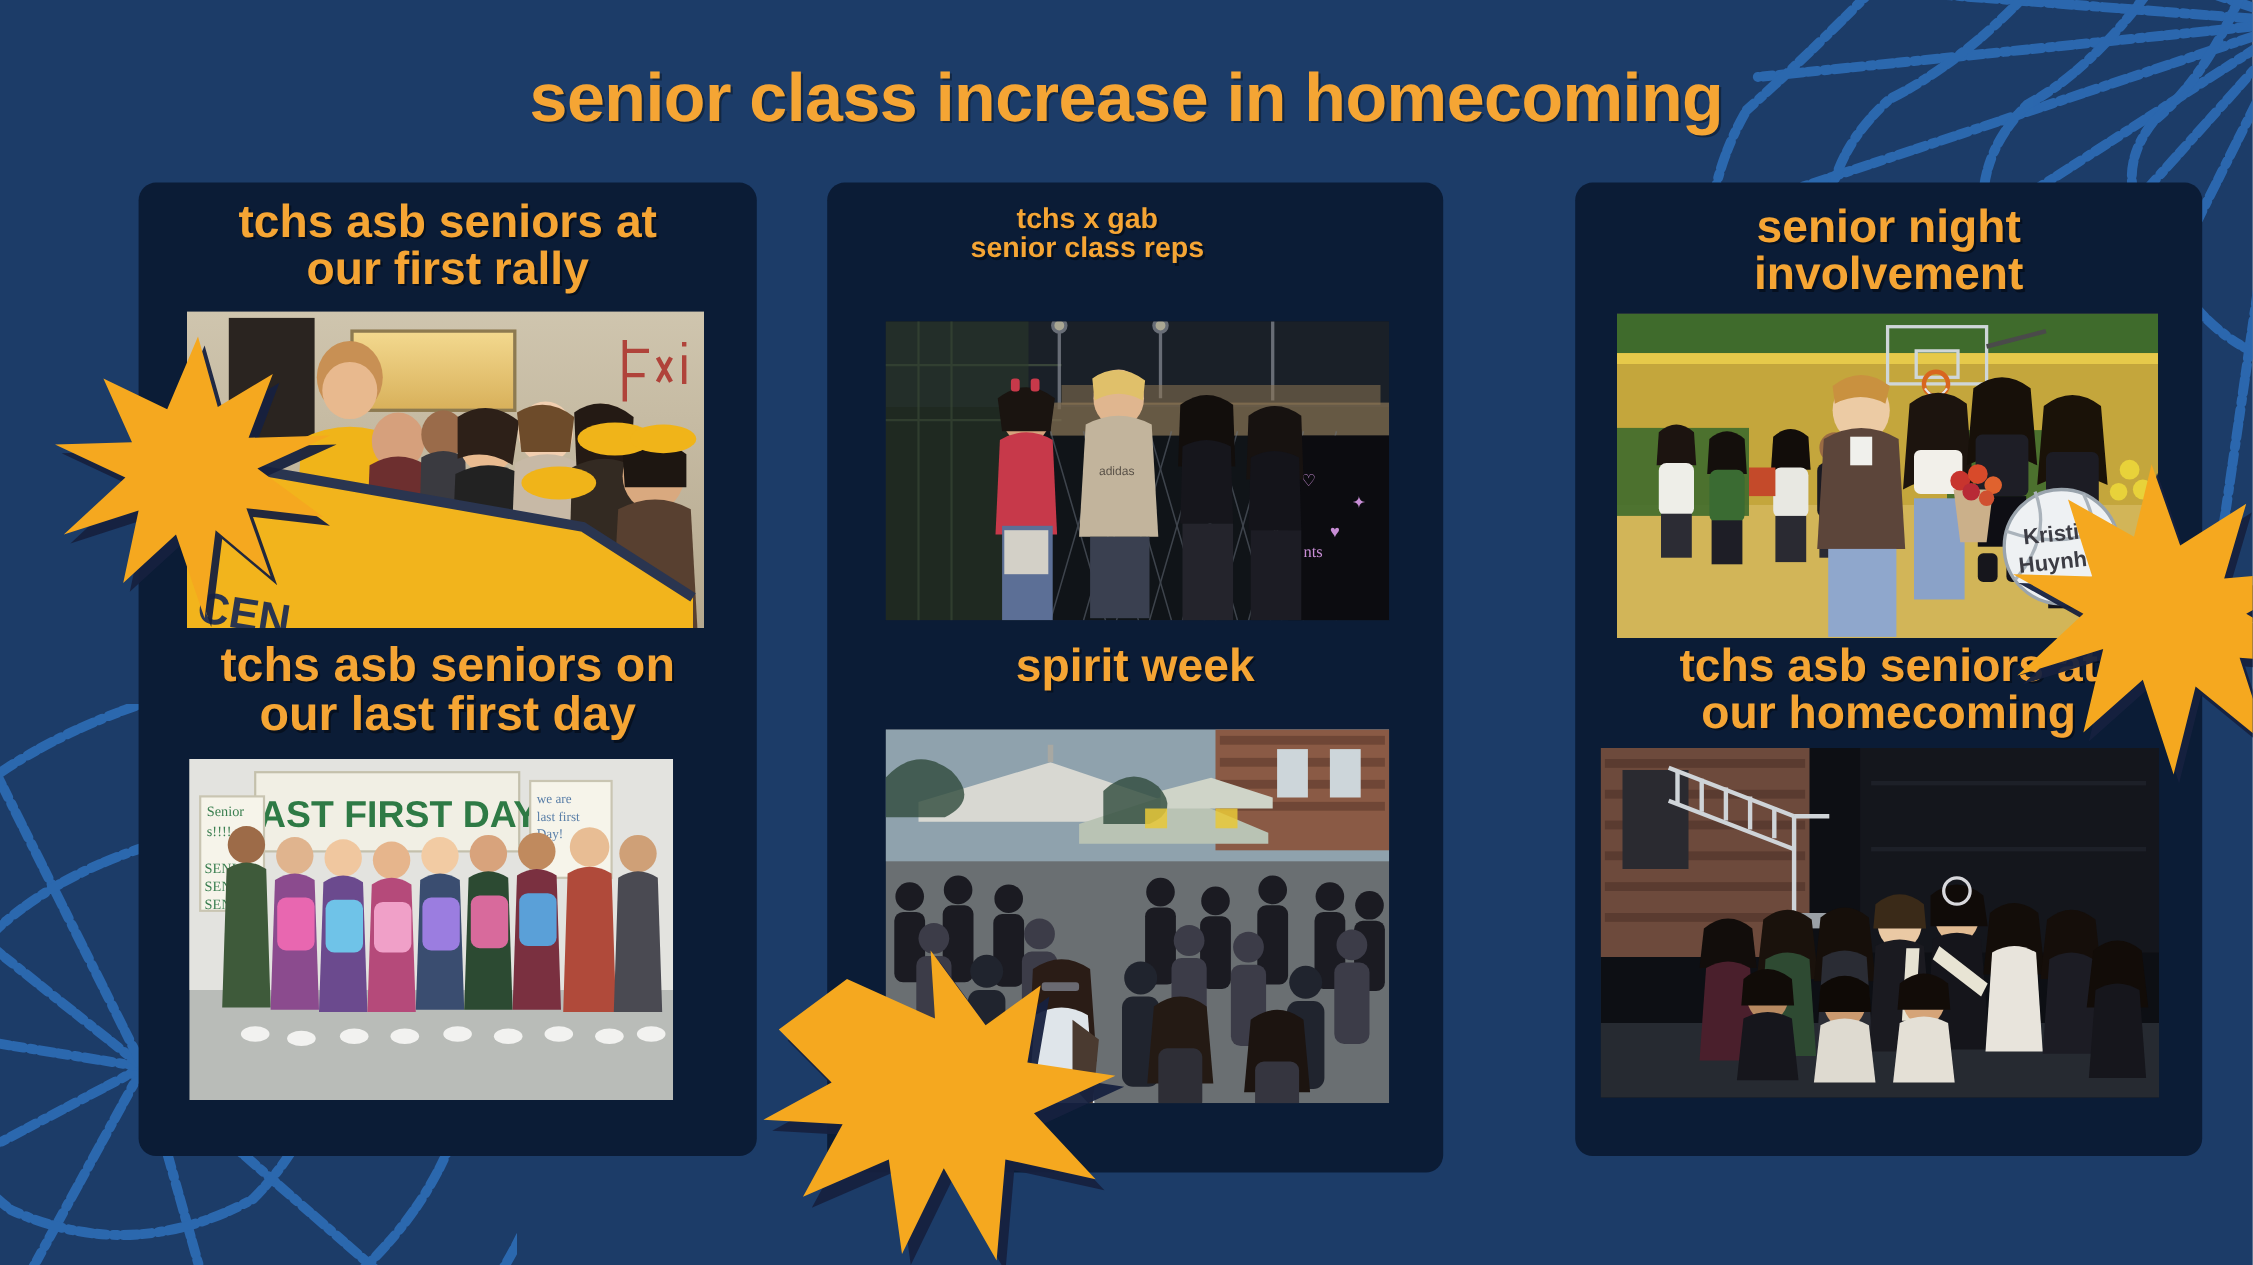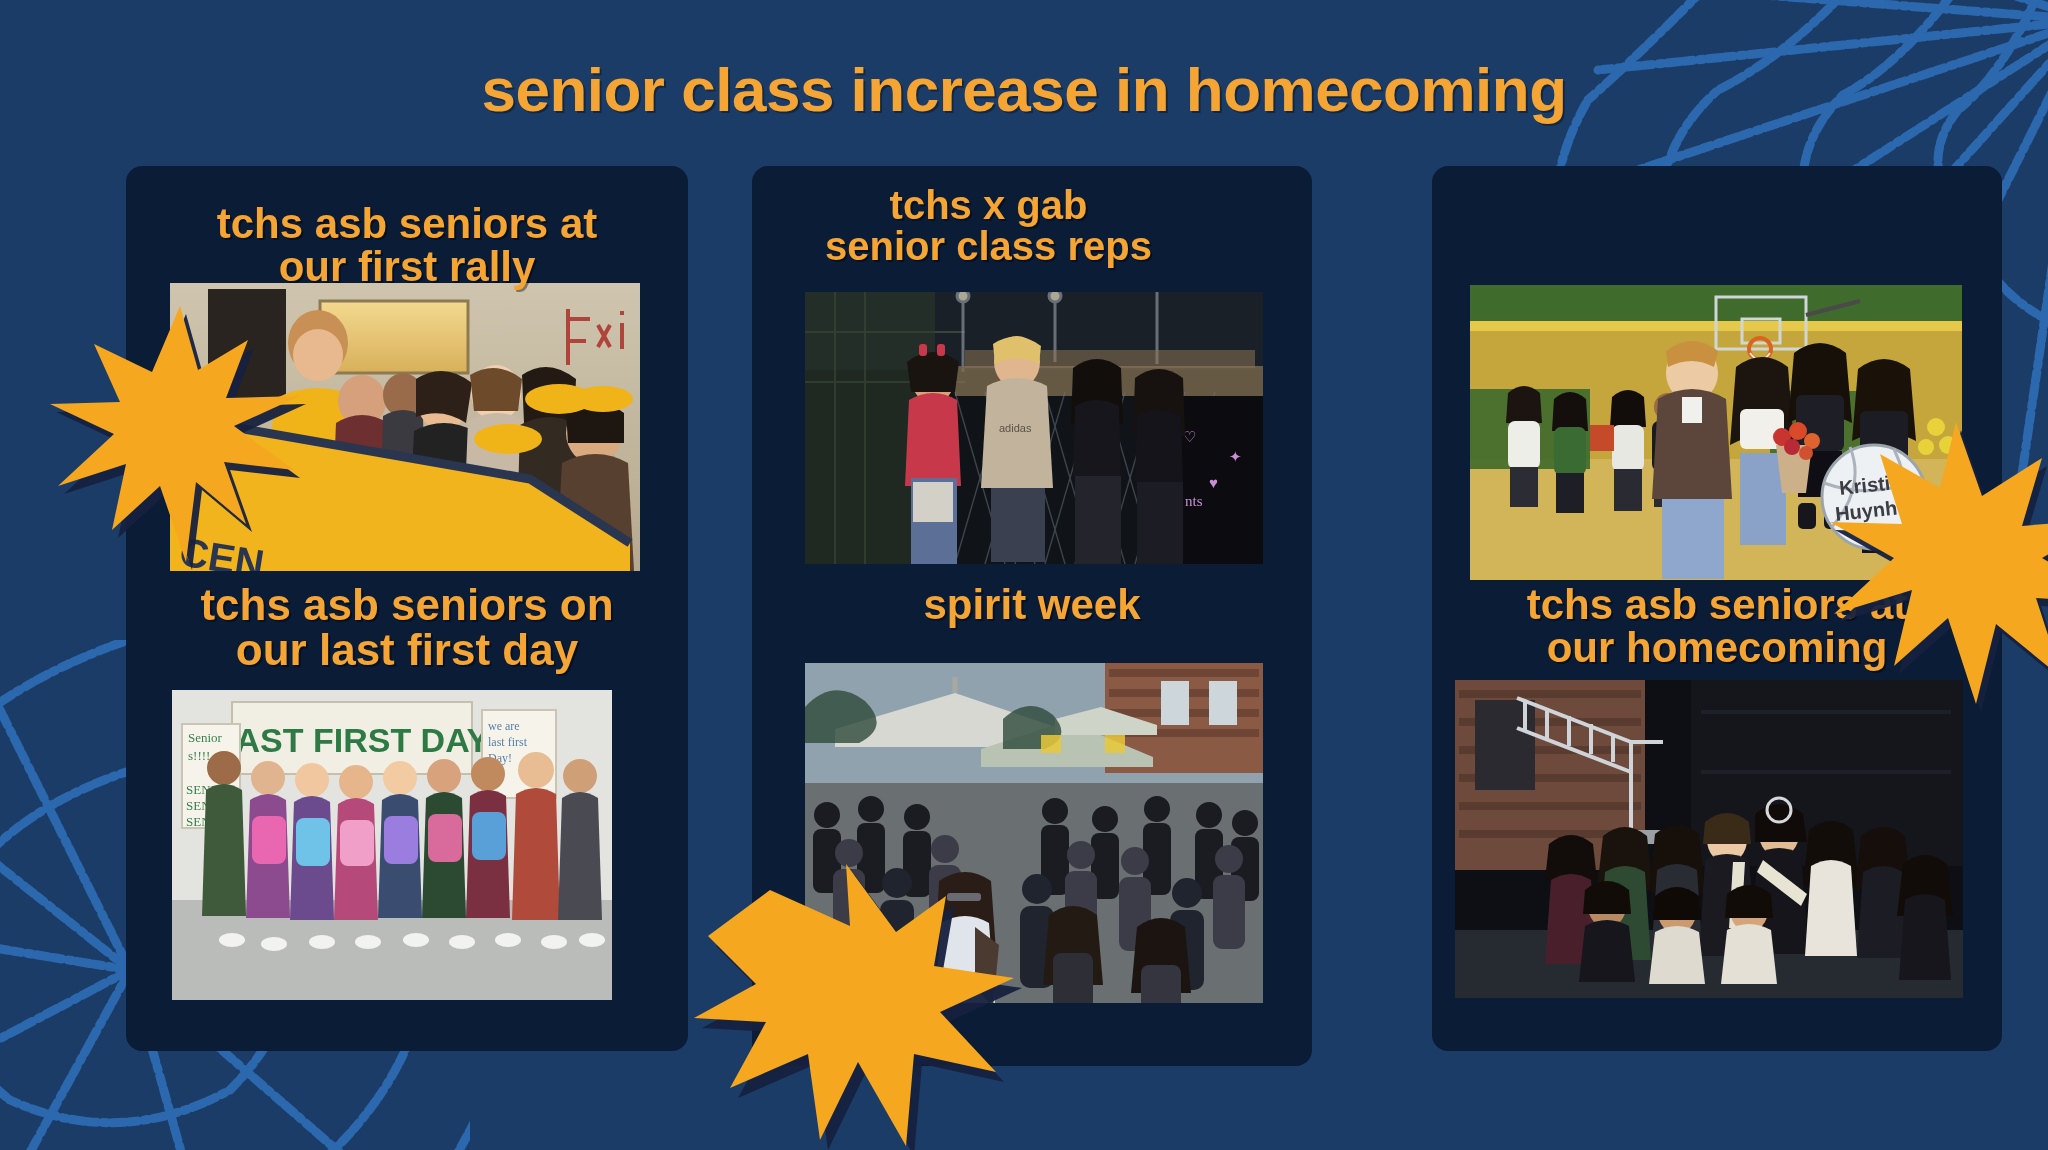--- a/index.html
+++ b/index.html
@@ -135,21 +135,21 @@
         <path d="M340 -70 Q620 20 680 270 Q700 470 540 620"></path>
         <path d="M-70 150 Q60 -20 330 -70"></path>
       </g>
     </svg>
   </div>
 
   <div id="page-title">senior class increase in homecoming</div>
 
   <div class="panel" id="panel-left"></div>
 
-  <div class="card-title" style="top:180px;left:126px;width:562px;font-size:42px;white-space:pre-line;margin-top:23px;">tchs asb seniors at
+  <div class="card-title" style="top:180px;left:126px;width:562px;font-size:42px;white-space:pre-line;">tchs asb seniors at
 our first rally</div>
 
   <div class="photo" style="left:170px;top:283px;width:470px;height:288px;">
     <svg class="ph" viewBox="0 0 470 288" preserveAspectRatio="none">
       <defs>
         <linearGradient id="rallyWall" x1="0" y1="0" x2="0" y2="1">
           <stop offset="0" stop-color="#cfc5ae"></stop>
             <stop offset="1" stop-color="#b5a88e"></stop>
         </linearGradient>
         <linearGradient id="rallyWin" x1="0" y1="0" x2="0" y2="1">
@@ -278,21 +278,21 @@
           <ellipse cx="290" cy="252" rx="13" ry="7"></ellipse>
         <ellipse cx="336" cy="250" rx="13" ry="7"></ellipse>
           <ellipse cx="382" cy="252" rx="13" ry="7"></ellipse>
         <ellipse cx="420" cy="250" rx="13" ry="7"></ellipse>
       </g>
     </svg>
   </div>
 
   <div class="panel" id="panel-center"></div>
 
-  <div class="card-title" style="top:185px;left:752px;width:473px;font-size:40px;white-space:pre-line;">tchs x gab
+  <div class="card-title" style="top:185px;left:752px;width:473px;font-size:26px;white-space:pre-line;">tchs x gab
 senior class reps</div>
 
   <div class="photo" style="left:805px;top:292px;width:458px;height:272px;">
     <svg class="ph" viewBox="0 0 458 272" preserveAspectRatio="none">
       <rect width="458" height="272" fill="#101418"></rect>
       <rect y="0" width="458" height="78" fill="#1a2028"></rect>
       <g stroke="#4a5a44" stroke-width="2" opacity="0.65">
         <path d="M30 0 L30 272 M60 0 L60 272 M0 40 L160 40 M0 90 L160 90"></path>
       </g>
       <rect x="0" y="0" width="130" height="272" fill="#2b3a2a" opacity="0.55"></rect>
@@ -441,20 +441,22 @@
           <ellipse cx="0" cy="0" rx="20" ry="23" fill="#b8895f"></ellipse>
           <path d="M-24 -16 q24 -18 48 0 l6 66 h-60z" fill="#1c1410"></path>
           <rect x="-20" y="22" width="40" height="52" rx="8" fill="#35353f"></rect>
         </g>
       </g>
     </svg>
   </div>
 
   <div class="panel" id="panel-right"></div>
 
+  <div class="card-title" style="top:185px;left:1432px;width:570px;font-size:42px;white-space:pre-line;">senior night
+involvement</div>
 
   <div class="photo" style="left:1470px;top:285px;width:492px;height:295px;">
     <svg class="ph" viewBox="0 0 492 295" preserveAspectRatio="none">
       <rect width="492" height="295" fill="#b89a37"></rect>
       <rect width="492" height="36" fill="#3f6b2c"></rect>
       <rect y="36" width="492" height="10" fill="#e6c94a"></rect>
       <rect y="46" width="492" height="128" fill="#c4a63c"></rect>
       <rect y="174" width="492" height="121" fill="#d2b558"></rect>
       <g fill="#3f6b2c" opacity="0.9">
         <rect x="0" y="104" width="120" height="80"></rect>

